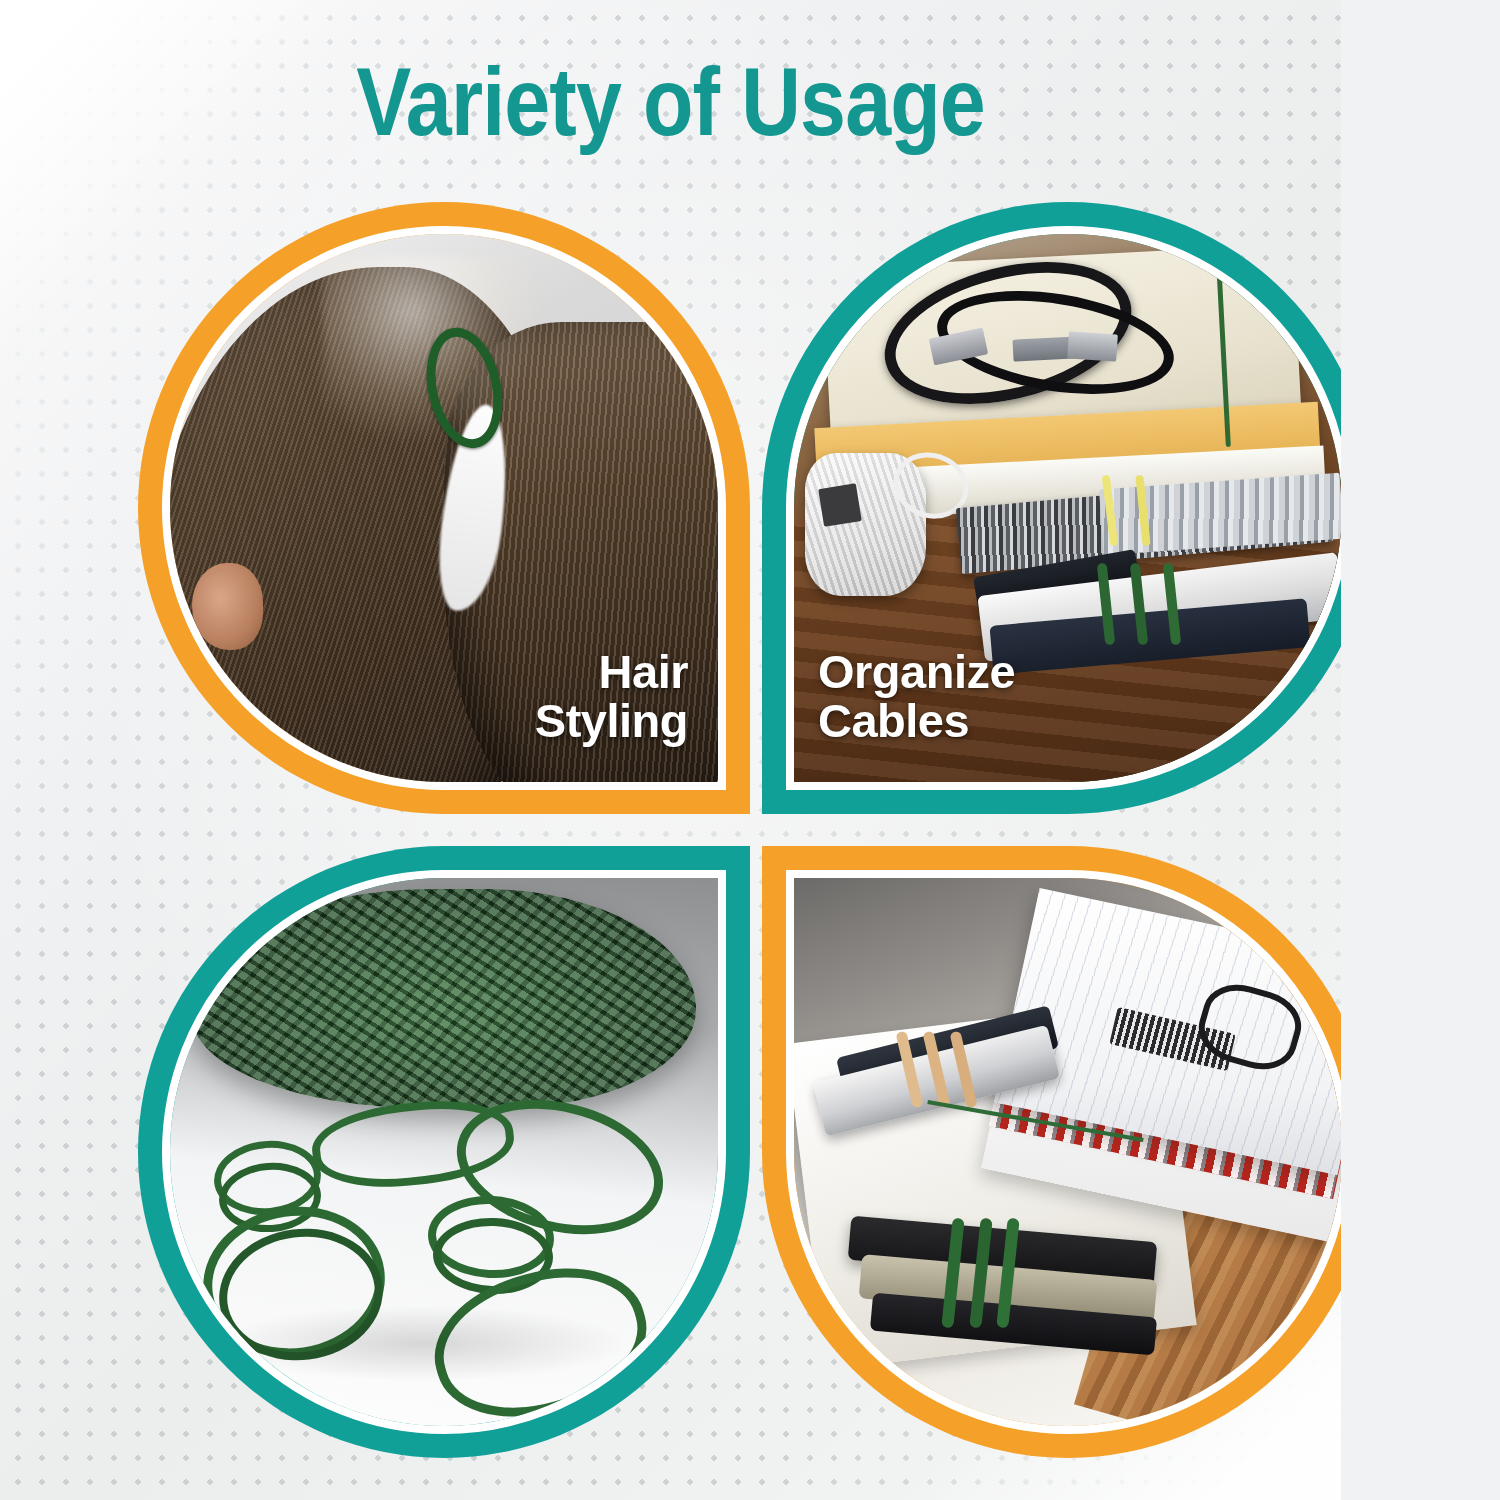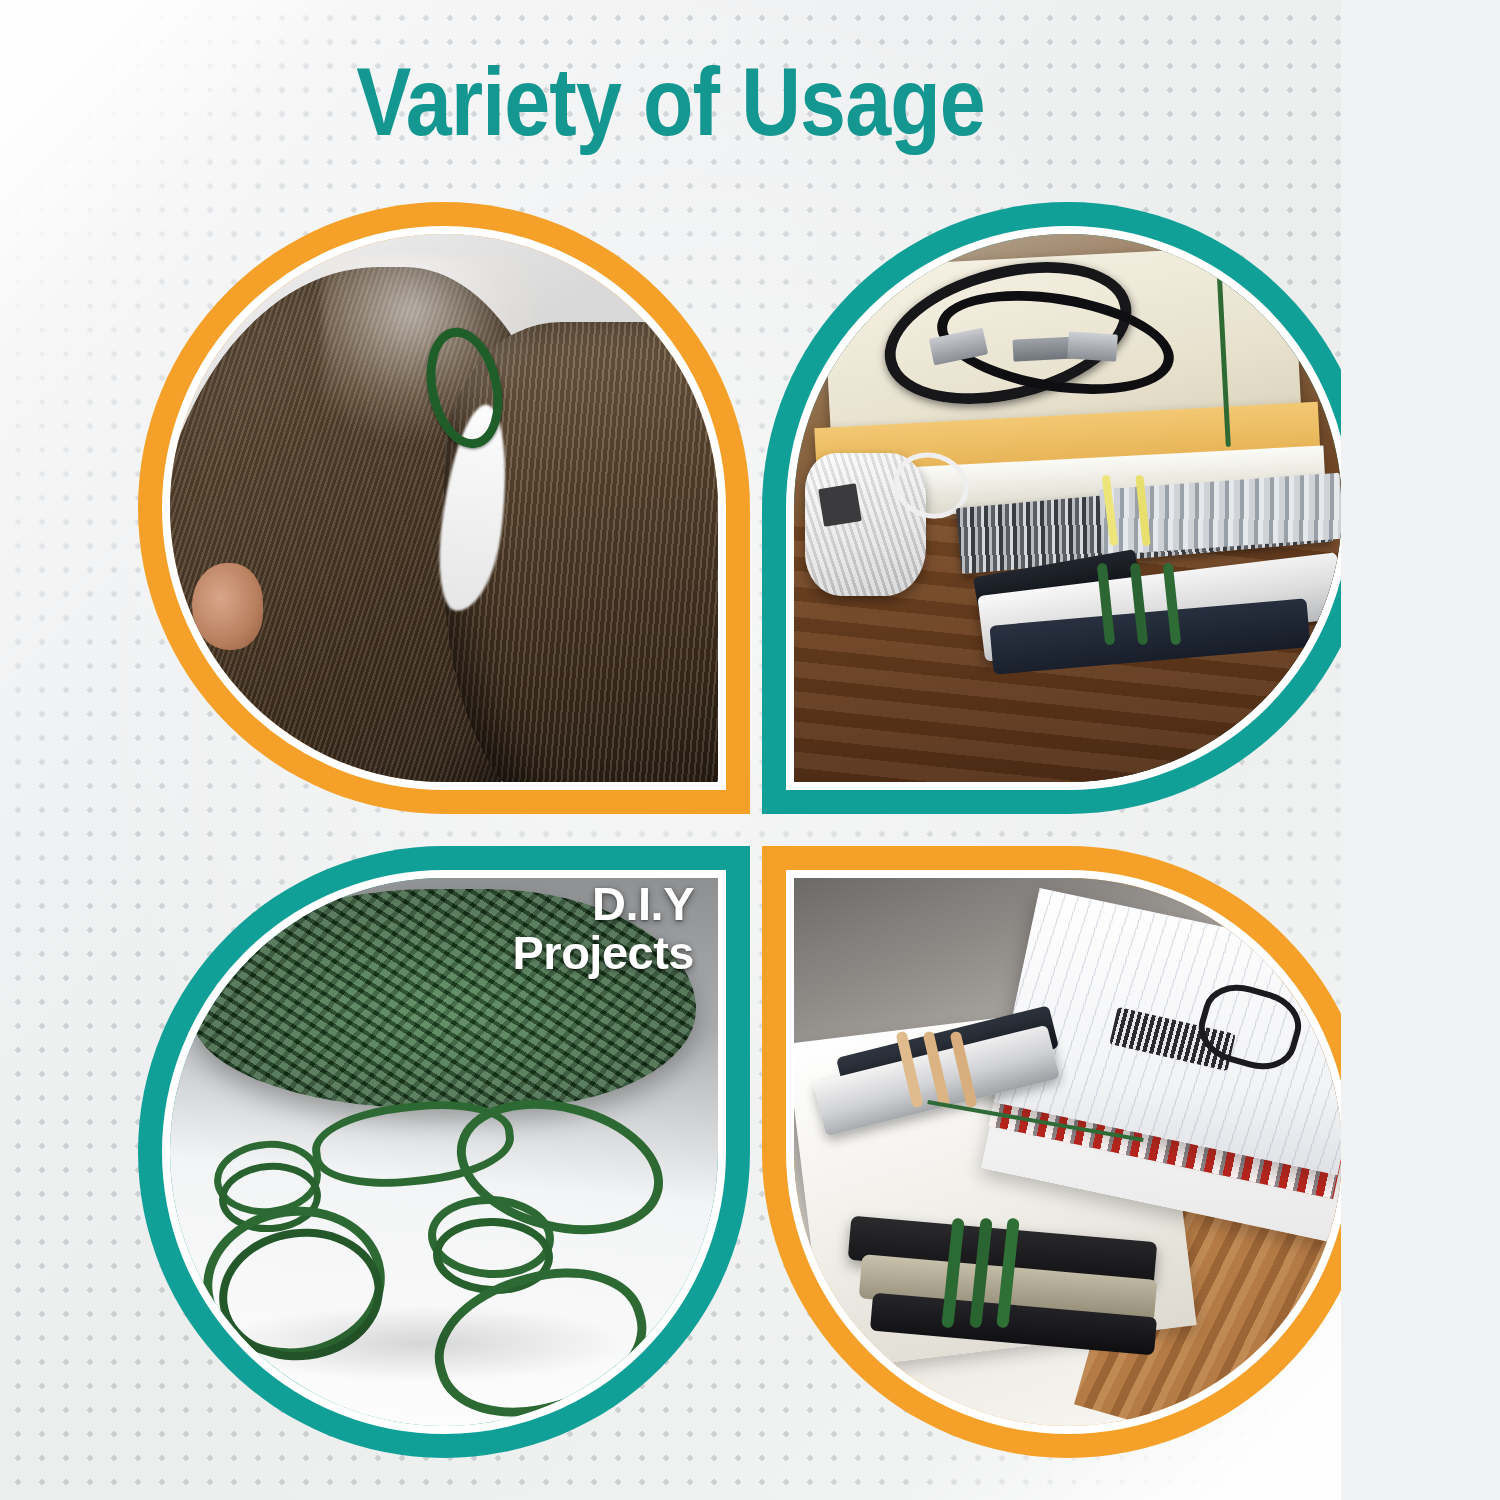--- a/index.html
+++ b/index.html
@@ -378,17 +378,19 @@
           <div class="on-pens3"></div>
           <div class="on-pens4"></div>
           <div class="on-pens5"></div>
           <div class="on-gb1"></div>
           <div class="on-gb2"></div>
           <div class="on-gb3"></div>
         </div>
       </div>
     </div>
 
-    <div class="label lab-bl">D.I.Y
-Projects</div>
+    <div class="label lab-tl">Hair
+Styling</div>
+    <div class="label lab-tr">Organize
+Cables</div>
 
   </div>
 </div>
 
 </body></html>

